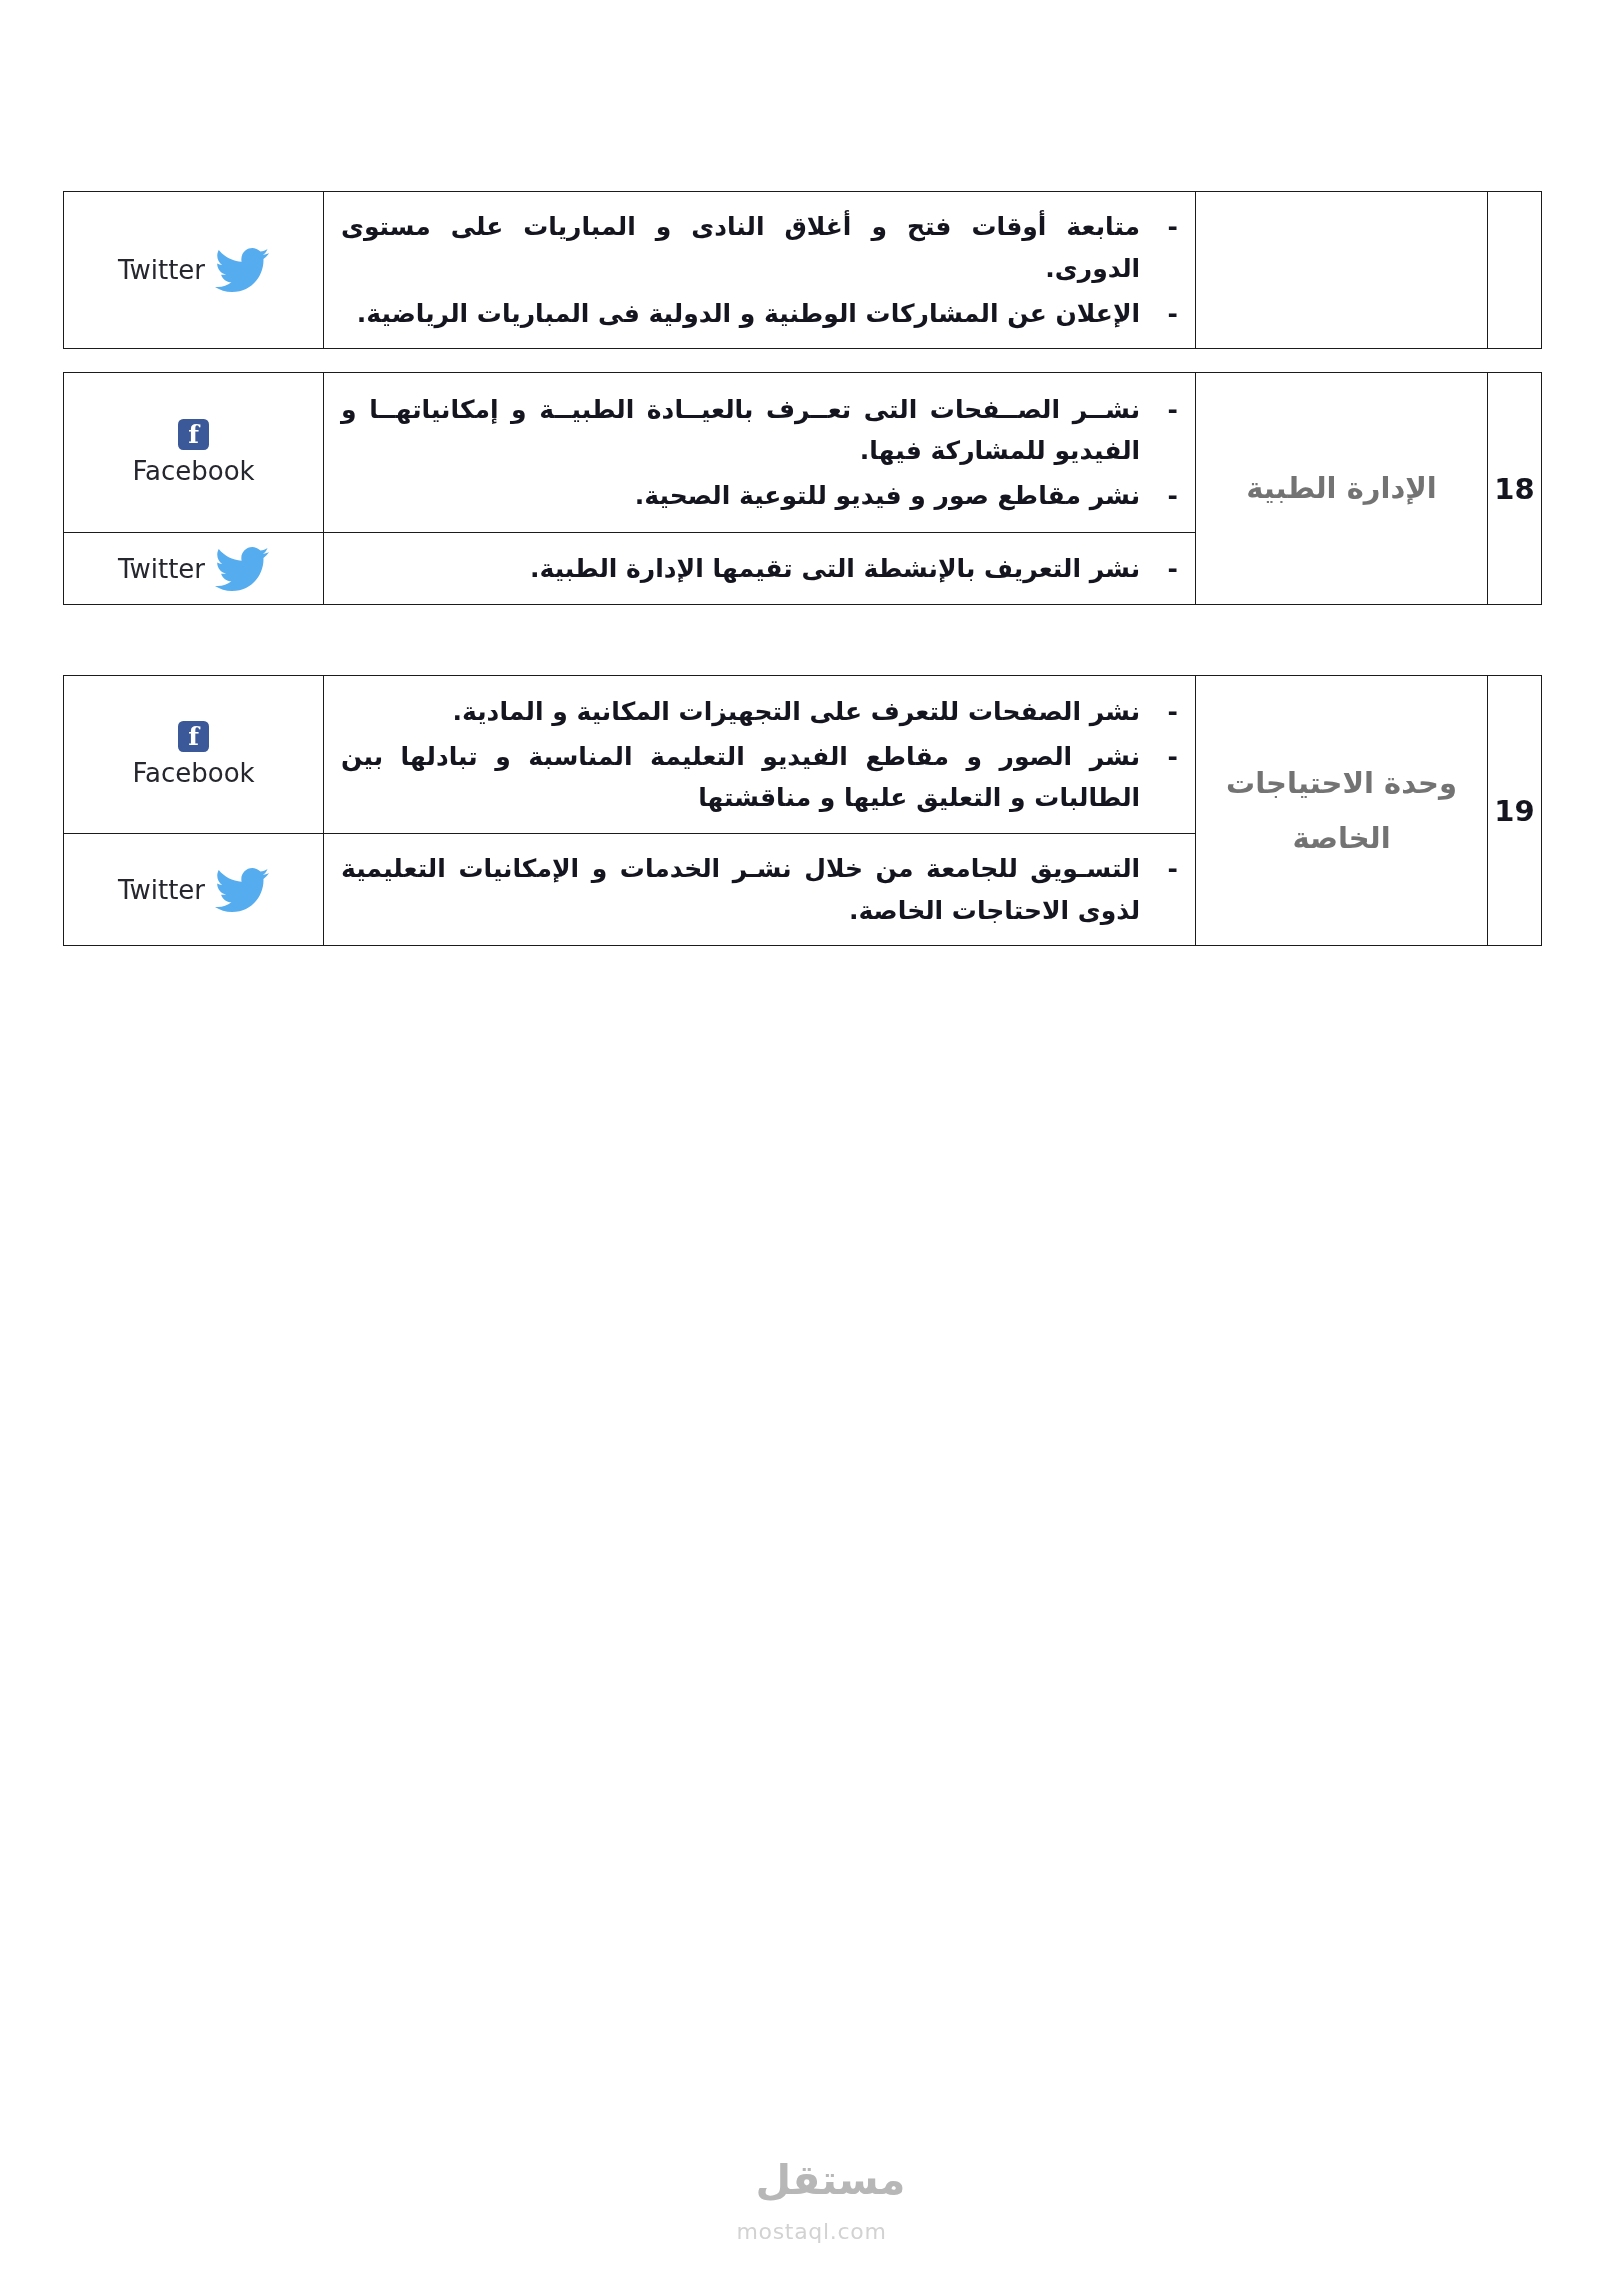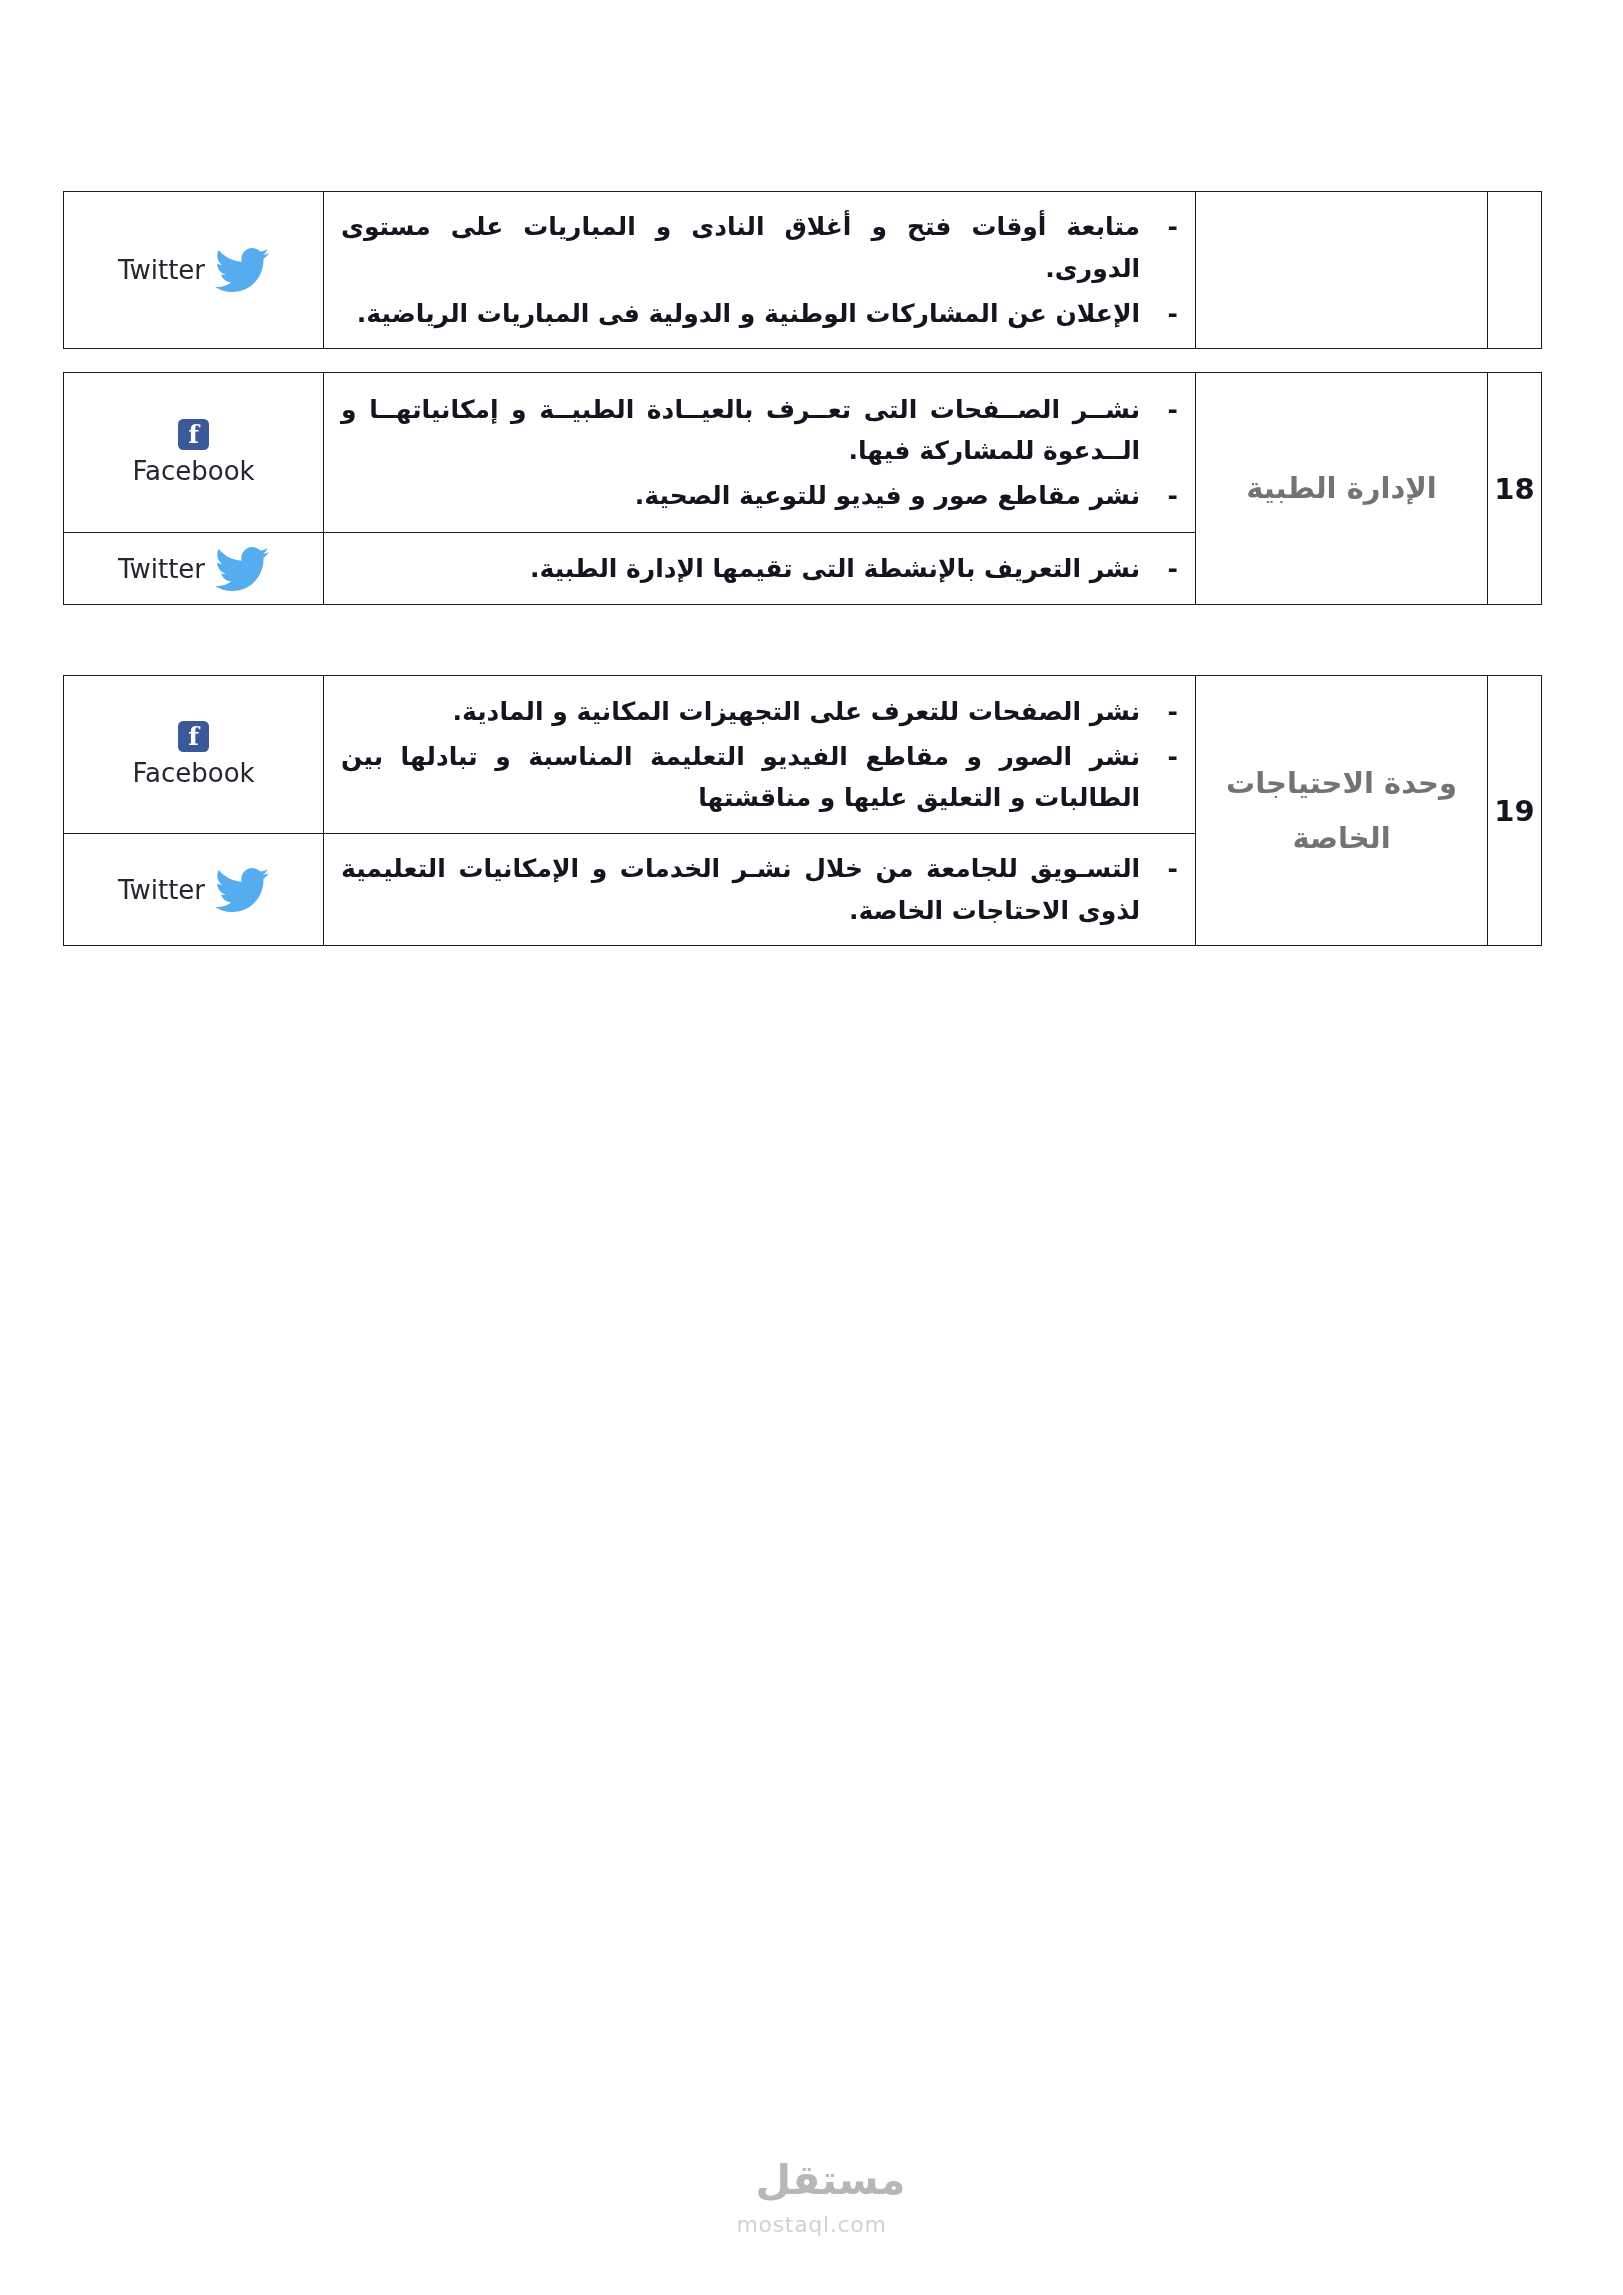--- a/index.html
+++ b/index.html
@@ -122,21 +122,21 @@
     font-size: 41px;
     font-weight: bold;
     color: #b7b7b7;
     direction: rtl;
     padding-left: 38px;
   }
   .wm-site {
     font-size: 22px;
     color: #d2d2d2;
     direction: ltr;
-    margin-top: 8px;
+    margin-top: 15px;
     letter-spacing: 0.7px;
     text-align: center;
   }
 </style>
 </head>
 <body>
 
 <div class="page">
 
   <table class="doc-table" id="t1" dir="rtl">
@@ -172,21 +172,21 @@
 
   <table class="doc-table" id="t2" dir="rtl">
     <tbody>
         <tr class="r1">
       <td class="num" rowspan="2">18</td>
       <td class="dept" rowspan="2">الإدارة الطبية</td>
       <td class="content">
         <div class="bullets">
           <div class="bullet">
             <span class="dash">-</span>
-            <span class="btext">نشــر الصــفحات التى تعــرف بالعيــادة الطبيــة و إمكانياتهــا و الــدعوة للمشاركة فيها.</span>
+            <span class="btext">نشــر الصــفحات التى تعــرف بالعيــادة الطبيــة و إمكانياتهــا و الفيديو للمشاركة فيها.</span>
           </div>
           <div class="bullet">
             <span class="dash">-</span>
             <span class="btext">نشر مقاطع صور و فيديو للتوعية الصحية.</span>
           </div>
         </div>
       </td>
       <td class="platform">
         <div class="platform-stack">
           <span class="fb-icon">f</span>

